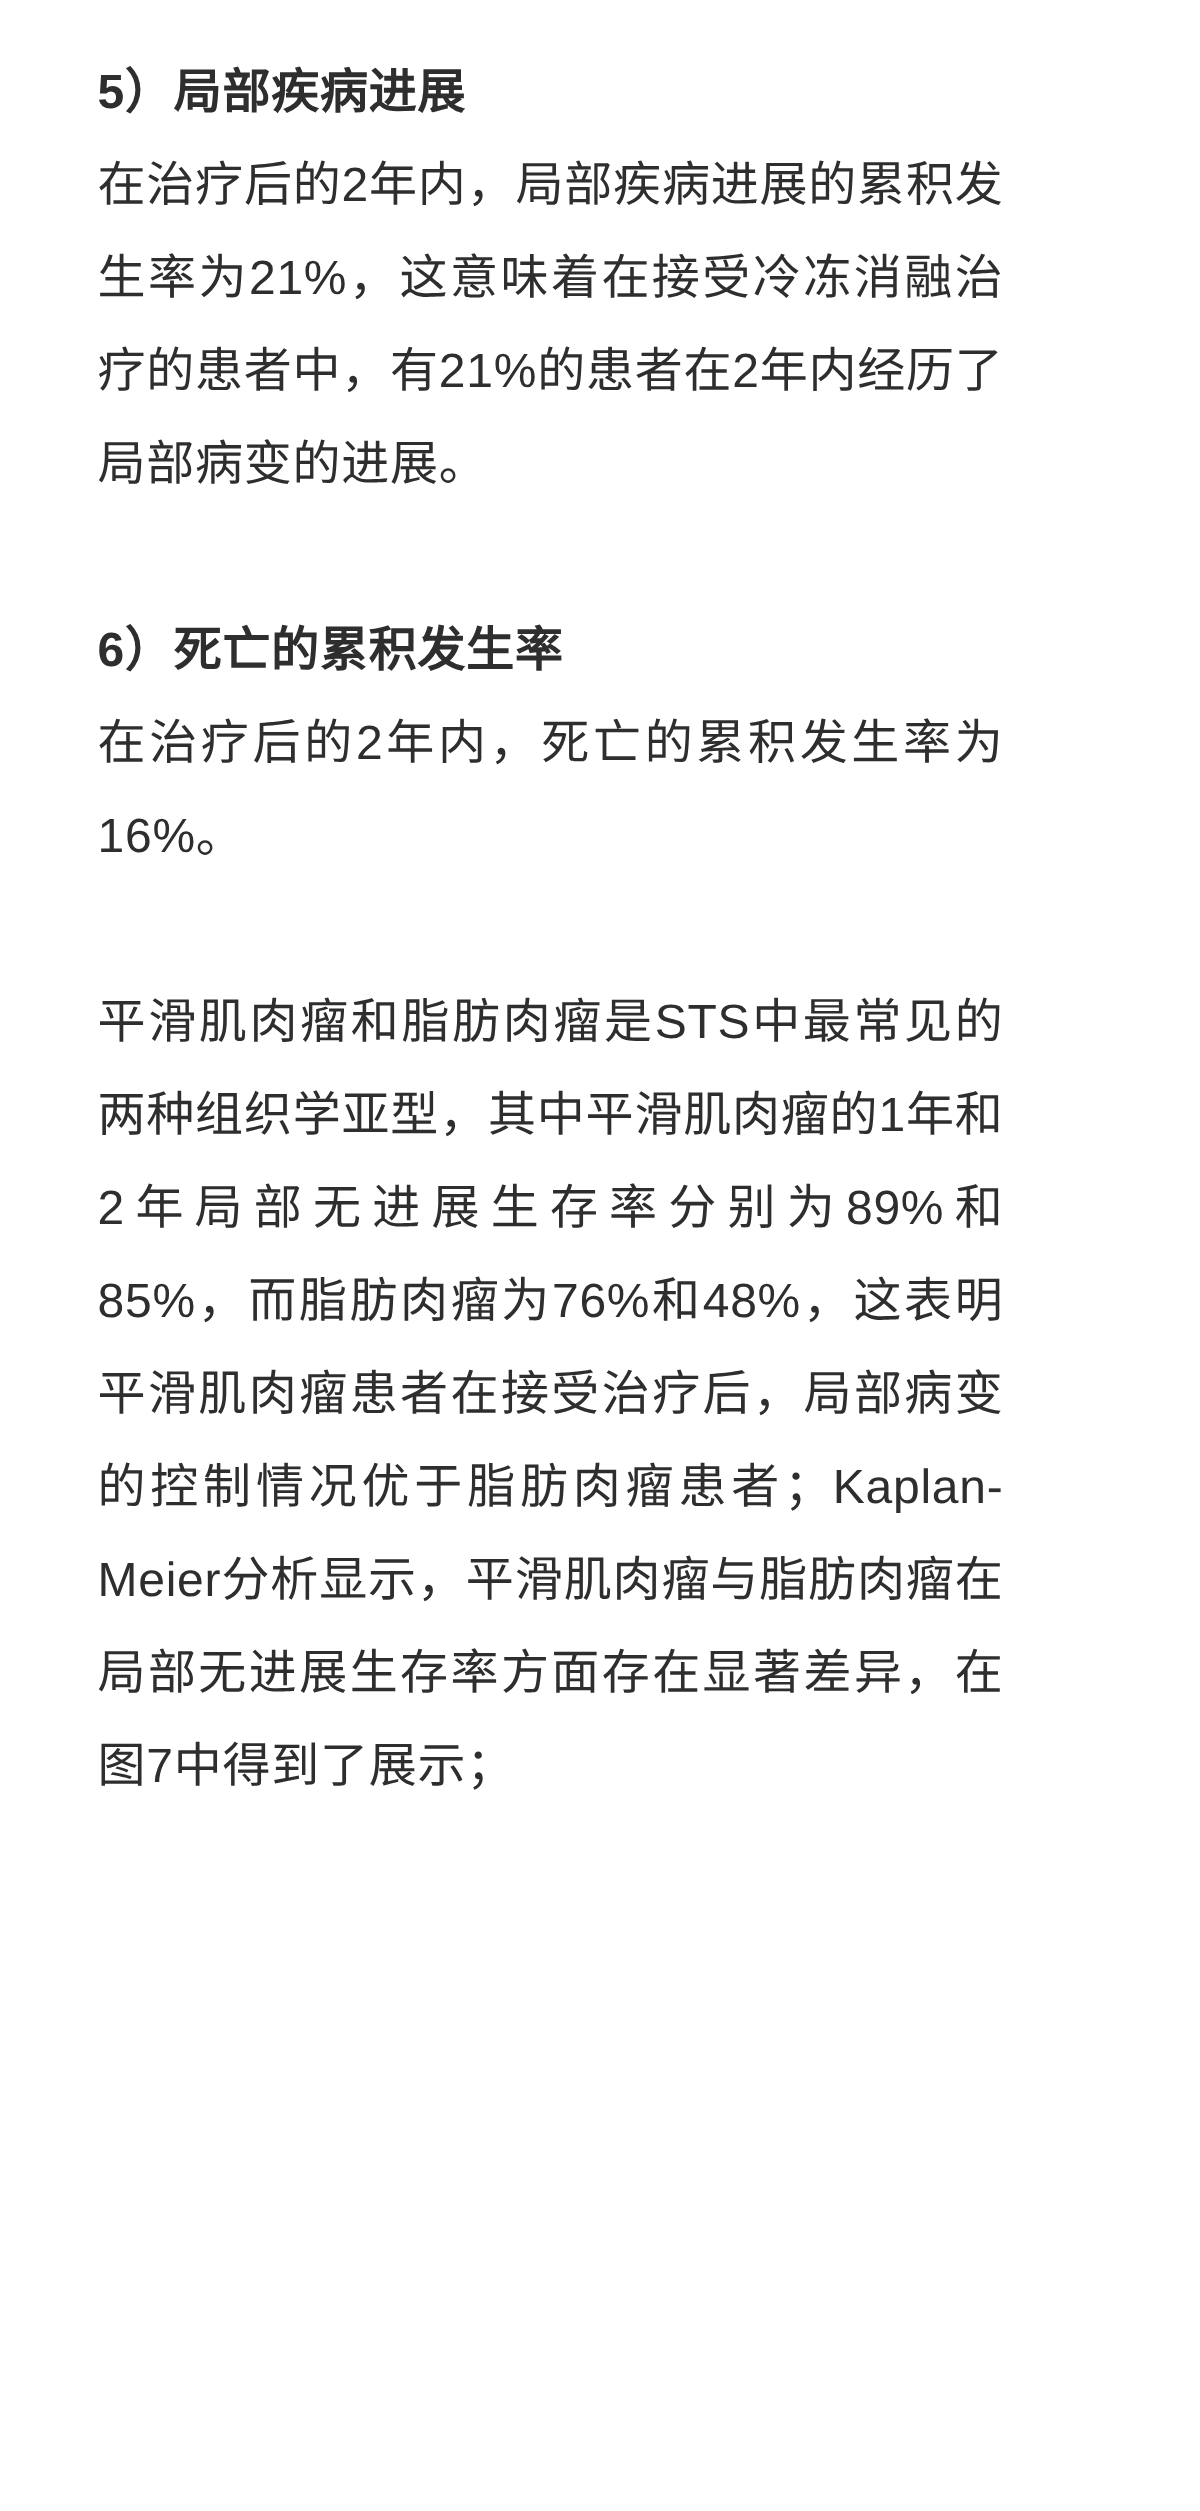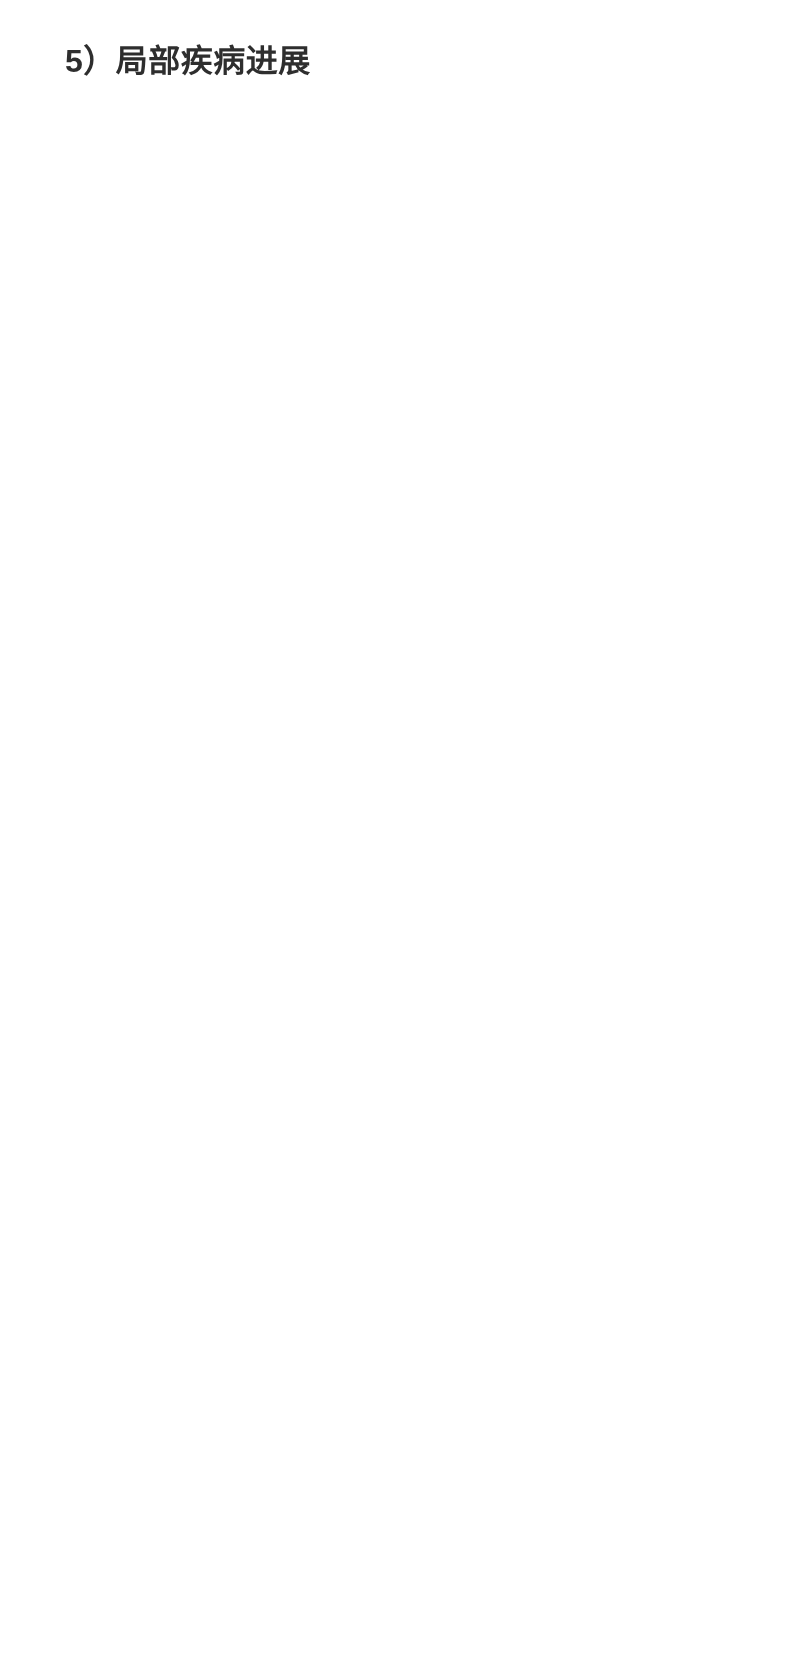--- a/index.html
+++ b/index.html
@@ -40,13 +40,17 @@
   .article .paragraph:last-child {
     margin-bottom: 0;
   }
   
 </style>
 </head>
 <body style="background: rgb(255, 255, 255);">
 
 <article class="article" id="article" style="color: rgb(46, 46, 46);">
     <h2 class="heading">5）局部疾病进展</h2>
+    <p class="paragraph">在治疗后的2年内，局部疾病进展的累积发生率为21%，这意味着在接受冷冻消融治疗的患者中，有21%的患者在2年内经历了局部病变的进展。</p>
+    <h2 class="heading">6）死亡的累积发生率</h2>
+    <p class="paragraph">在治疗后的2年内，死亡的累积发生率为16%。</p>
+    <p class="paragraph">平滑肌肉瘤和脂肪肉瘤是STS中最常见的两种组织学亚型，其中平滑肌肉瘤的1年和2年局部无进展生存率分别为89%和85%，而脂肪肉瘤为76%和48%，这表明平滑肌肉瘤患者在接受治疗后，局部病变的控制情况优于脂肪肉瘤患者；Kaplan-Meier分析显示，平滑肌肉瘤与脂肪肉瘤在局部无进展生存率方面存在显著差异，在图7中得到了展示；</p>
   </article>
 
 </body></html>

